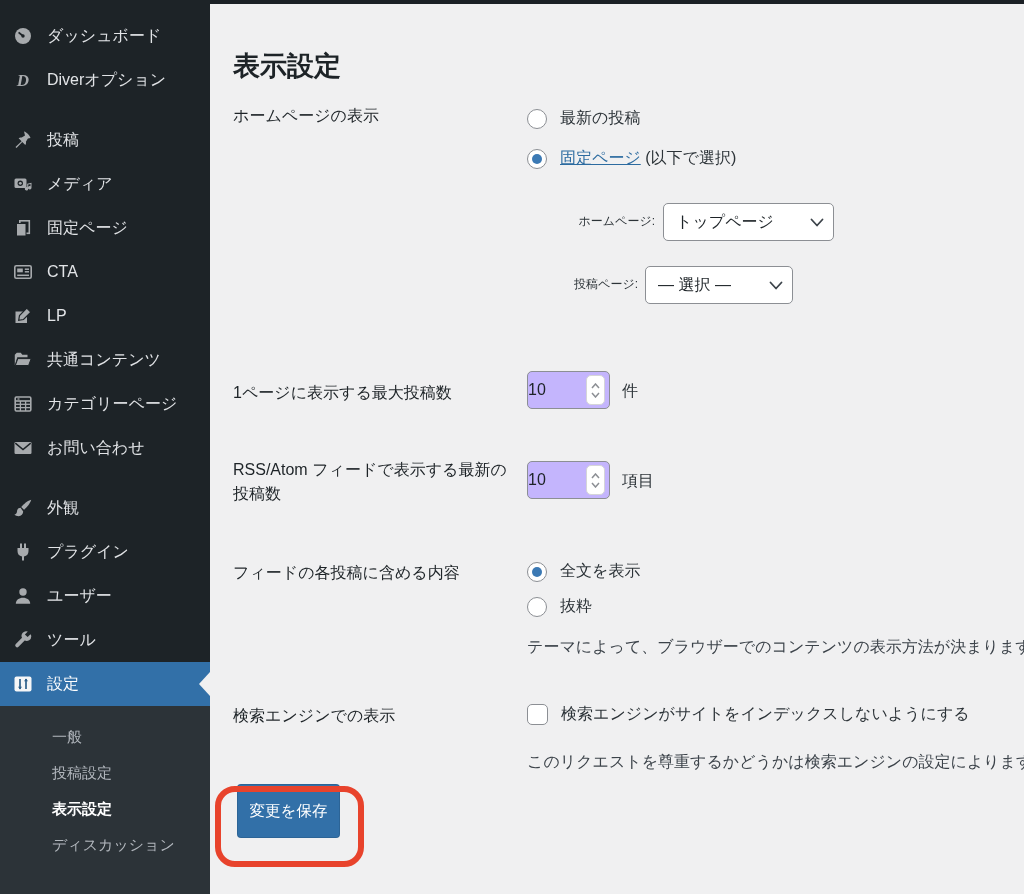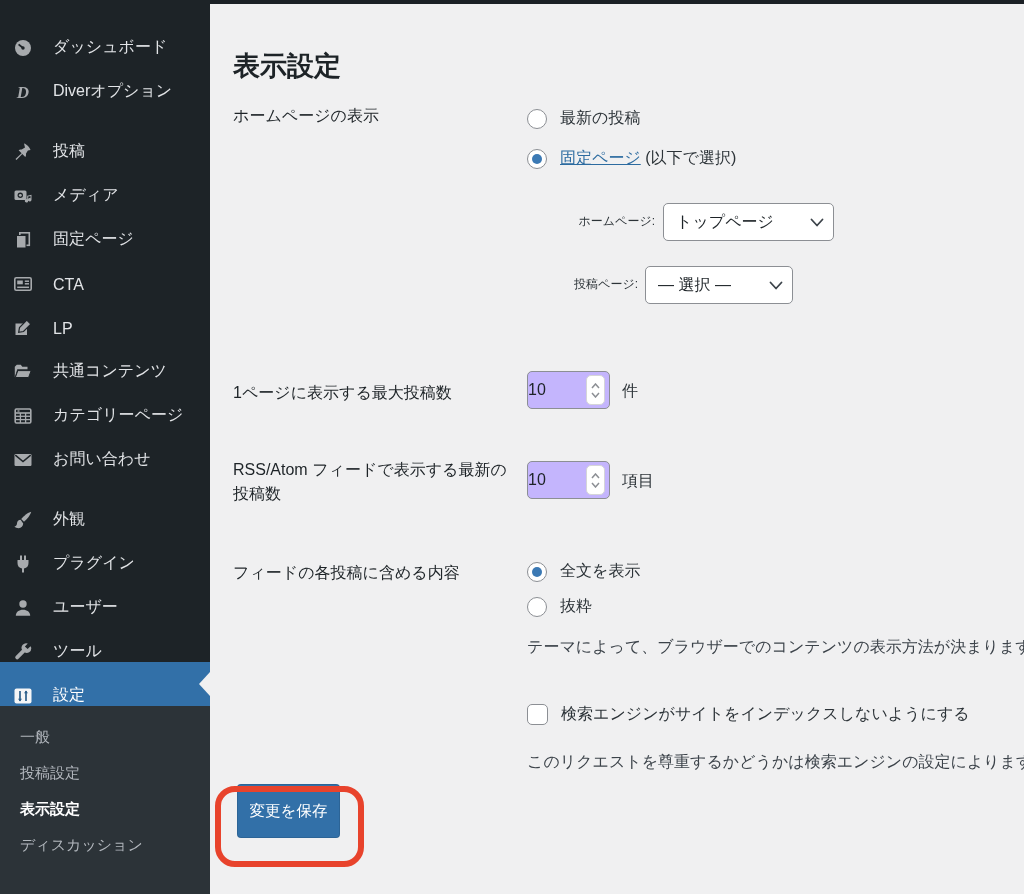--- a/index.html
+++ b/index.html
@@ -5,30 +5,30 @@
   html,body{margin:0;padding:0;background:#fff;}
   .screen{
     position:relative;width:1024px;height:894px;overflow:hidden;
     background:#f0f0f1;font-family:"Liberation Sans","DejaVu Sans",sans-serif;
     color:#2c3338;font-size:16px;
   }
   .topstrip{position:absolute;top:0;left:0;right:0;height:4px;background:#1b2025;z-index:1;}
   
   .sidebar{position:absolute;top:0;left:0;width:210px;height:894px;background:#1d2327;
     padding-top:14px;box-sizing:border-box;z-index:2;display:flex;flex-direction:column;}
-  .sb-item{position:relative;height:44px;flex:0 0 44px;display:flex;align-items:flex-end;gap:20px;
+  .sb-item{position:relative;height:44px;flex:0 0 44px;display:flex;align-items:center;gap:14px;
     padding-left:13px;color:#e2e4e7;font-size:16px;cursor:pointer;}
   .sb-item .sb-icon{width:20px;height:20px;display:inline-flex;flex:0 0 20px;}
   .sb-item.active{background:var(--accent);color:#fff;}
   .sb-item.active::after{content:"";position:absolute;right:0;top:50%;margin-top:-12px;
     width:0;height:0;border-top:12px solid transparent;border-bottom:12px solid transparent;
     border-right:11px solid #f0f0f1;}
   .sb-sep{height:16px;flex:0 0 16px;}
   .sb-sub{background:#2c3338;padding-top:13px;flex:1 0 auto;}
-  .sb-sub-item{height:36px;display:flex;align-items:center;padding-left:20px;
+  .sb-sub-item{height:36px;display:flex;align-items:center;padding-left:52px;
     color:#b2b7bd;font-size:15px;cursor:pointer;}
   .sb-sub-item.current{color:#fff;font-weight:bold;}
   
   .h1{position:absolute;left:233px;top:30px;font-size:27px;font-weight:600;color:#1d2327;}
   .lbl{position:absolute;left:233px;font-size:16px;font-weight:normal;color:#1d2327;line-height:1.5;}
   .opt-row{position:absolute;display:flex;align-items:center;gap:13px;text-align:right;}
   .radio{width:20px;height:20px;border-radius:50%;background:#fff;border:1.5px solid #8c8f94;
     box-sizing:border-box;position:relative;flex:0 0 20px;cursor:pointer;}
   .radio.sel::after{content:"";position:absolute;left:50%;top:50%;width:10px;height:10px;
     margin:-5px 0 0 -5px;border-radius:50%;background:var(--radio-dot);}
@@ -281,20 +281,21 @@
   <div class="opt-row" style="left:527px;top:561px">
     <span class="radio sel"></span>
     <span>全文を表示</span>
   </div>
   <div class="opt-row" style="left:527px;top:596px">
     <span class="radio"></span>
     <span>抜粋</span>
   </div>
   <div class="desc" style="top:637px">テーマによって、ブラウザーでのコンテンツの表示方法が決まります。</div>
 
+  <div class="lbl" style="top:704px">検索エンジンでの表示</div>
   <div class="opt-row" style="left:527px;top:704px">
     <span class="check"></span>
     <span>検索エンジンがサイトをインデックスしないようにする</span>
   </div>
   <div class="desc" style="top:752px">このリクエストを尊重するかどうかは検索エンジンの設定によります。</div>
 
   <button class="save-btn">変更を保存</button>
   <div class="annotation"></div>
 </div>
 

